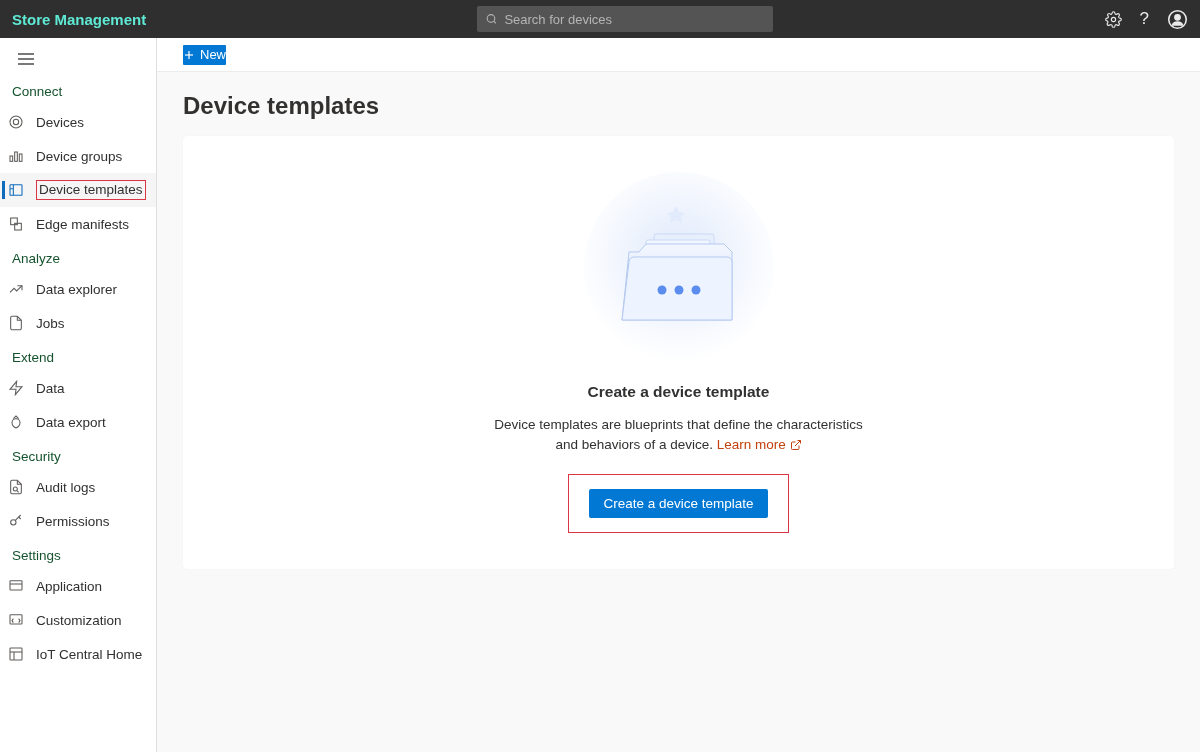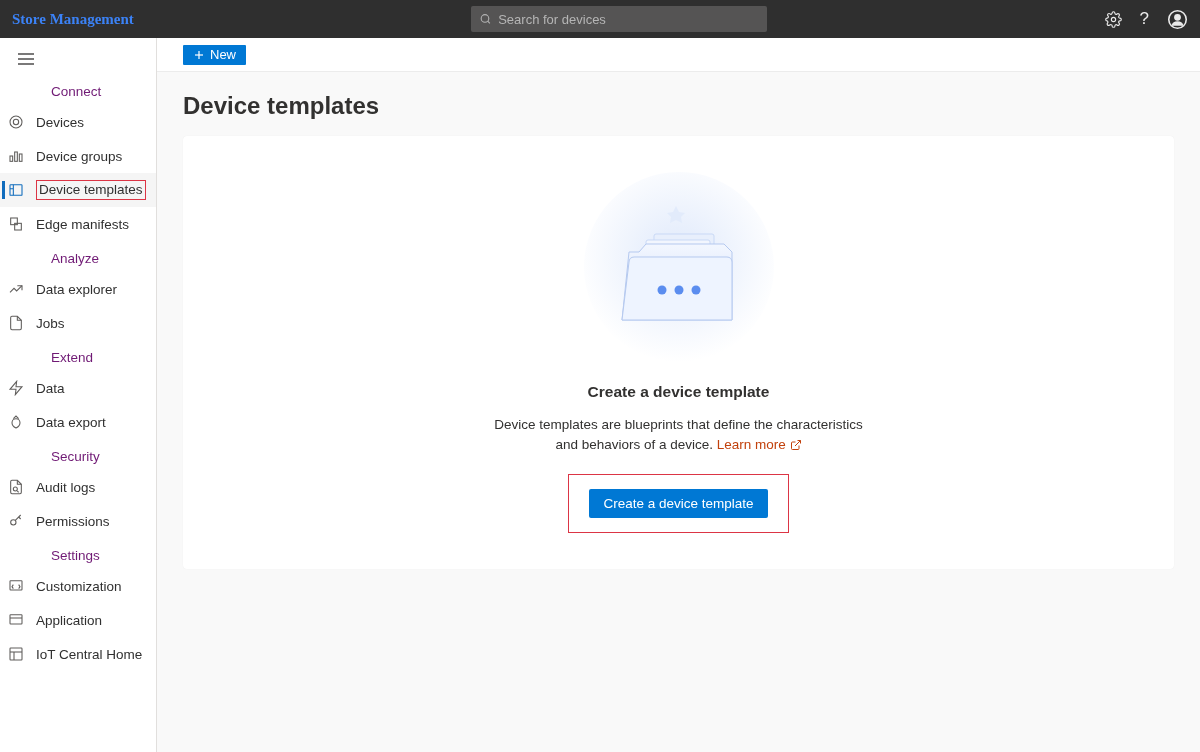--- a/index.html
+++ b/index.html
@@ -13,25 +13,24 @@
   overflow: hidden;
 }
 .topbar {
   height: 38px;
   background: #2f2f2f;
   display: flex;
   align-items: center;
   padding: 0 12px;
 }
 .app-title {
-  color: #3b82f6;
+  color: #5eead4;
   font-size: 15px;
   font-weight: 600;
   flex-shrink: 0;
-  font-family: Liberation Serif, serif;
 }
 .search-wrap {
   flex: 1;
   display: flex;
   justify-content: center;
 }
 .search {
   width: 296px;
   height: 26px;
   background: #555454;
@@ -63,22 +62,21 @@
   overflow-y: auto;
   flex-shrink: 0;
 }
 .hamburger {
   padding: 8px 18px 6px 18px;
   cursor: pointer;
 }
 .section-head {
   padding: 10px 12px 6px 12px;
   font-size: 13.5px;
-  color: #701a75;
-  margin-left: 39px;
+  color: #14532d;
 }
 .nav-item {
   position: relative;
   display: flex;
   align-items: center;
   height: 34px;
   padding: 0 8px;
   cursor: pointer;
   font-size: 13.5px;
   color: #303030;
@@ -121,21 +119,21 @@
   border-bottom: 1px solid #ececec;
   display: flex;
   align-items: center;
   padding-left: 26px;
 }
 .btn-new {
   background: #0078d4;
   color: #fff;
   border: none;
   height: 20px;
-  padding: 0 10px;
+  padding: 0 0;
   font-size: 13px;
   display: flex;
   align-items: center;
   gap: 5px;
   cursor: pointer;
   border-radius: 1px;
 }
 .page-title {
   font-size: 24px;
   font-weight: 600;
@@ -287,30 +285,30 @@
             <circle cx="8" cy="14" r="4"></circle>
             <path d="M11 11l8-8M16 6l3 3"></path>
           </svg></span>
       <span class="label">Permissions</span>
     </div>
 
     <div class="section-head">Settings</div>
     <div class="nav-item">
       <span class="ico"><svg width="16" height="16" viewBox="0 0 24 24" fill="none" stroke="currentColor" stroke-width="1.6">
             <rect x="3" y="4" width="18" height="14" rx="1"></rect>
+            <line x1="3" y1="9" x2="21" y2="9"></line>
+          </svg></span>
+      <span class="label">Application</span>
+    </div>
+    <div class="nav-item">
+      <span class="ico"><svg width="16" height="16" viewBox="0 0 24 24" fill="none" stroke="currentColor" stroke-width="1.6">
+            <rect x="3" y="4" width="18" height="14" rx="1"></rect>
             <path d="M8 10l-2 3 2 3M16 10l2 3-2 3"></path>
           </svg></span>
       <span class="label">Customization</span>
-    </div>
-    <div class="nav-item">
-      <span class="ico"><svg width="16" height="16" viewBox="0 0 24 24" fill="none" stroke="currentColor" stroke-width="1.6">
-            <rect x="3" y="4" width="18" height="14" rx="1"></rect>
-            <line x1="3" y1="9" x2="21" y2="9"></line>
-          </svg></span>
-      <span class="label">Application</span>
     </div>
     <div class="nav-item">
       <span class="ico"><svg width="16" height="16" viewBox="0 0 24 24" fill="none" stroke="currentColor" stroke-width="1.6">
             <rect x="3" y="3" width="18" height="18" rx="1"></rect>
             <line x1="3" y1="9" x2="21" y2="9"></line>
             <line x1="9" y1="21" x2="9" y2="9"></line>
           </svg></span>
       <span class="label">IoT Central Home</span>
     </div>
   </div>

